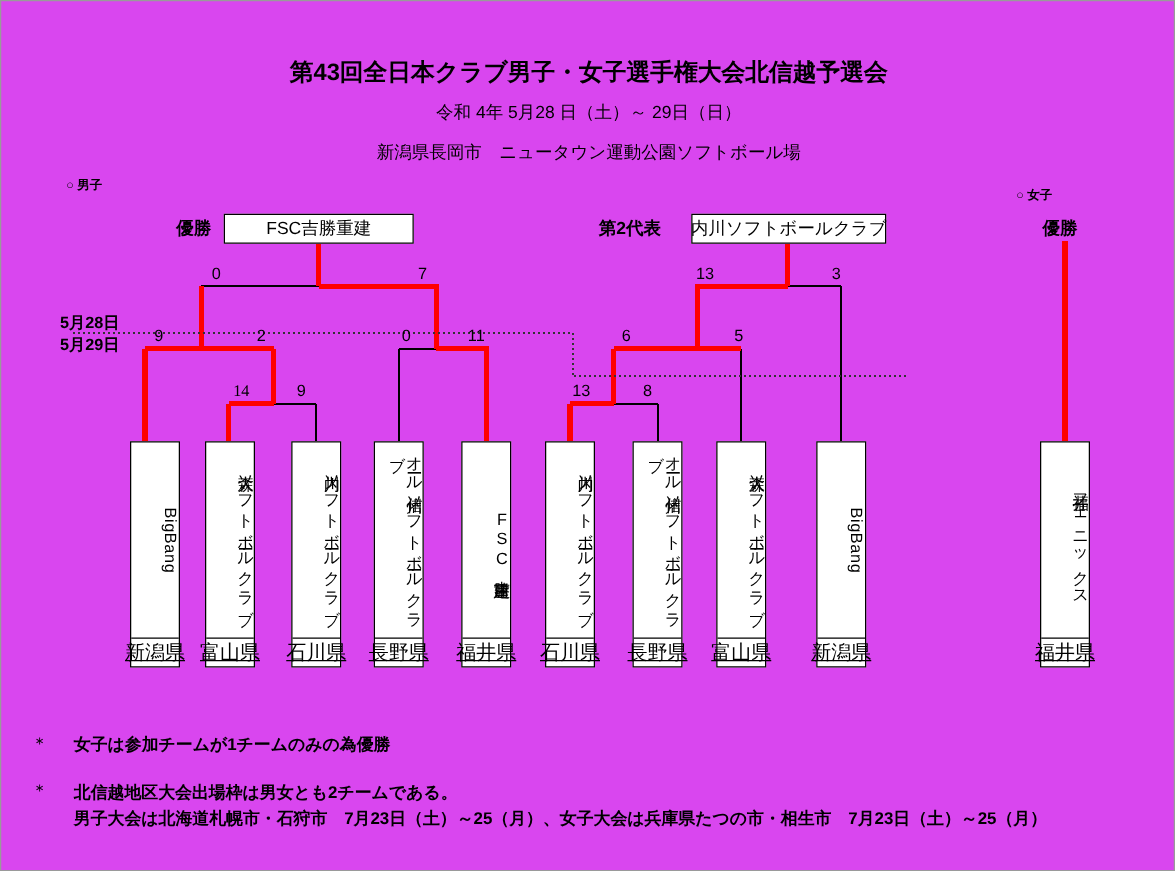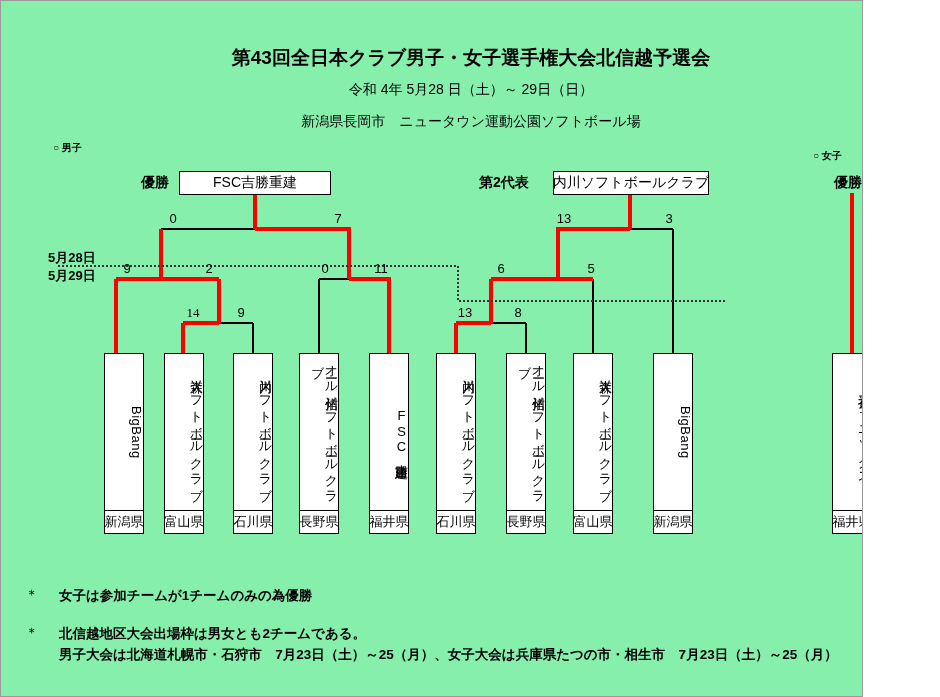--- a/index.html
+++ b/index.html
@@ -2,23 +2,23 @@
 <html><head>
 <meta charset="utf-8">
 <style>
   html, body {
     margin: 0;
     padding: 0;
     background: #ffffff;
   }
   #page {
     position: relative;
-    width: 863px;
+    width: 940px;
     height: 697px;
-    background: #86efac;
+    background: #d946ef;
     border: 1px solid #9a9a9a;
     box-sizing: border-box;
     font-family: "Liberation Sans", "DejaVu Sans", sans-serif;
     color: #000000;
     overflow: hidden;
   }
   #bracket-svg {
     position: absolute;
     left: 0; top: 0;
     width: 940px; height: 697px;
@@ -122,25 +122,26 @@
     word-break: break-all;
     letter-spacing: 0.5px;
   }
   .team-name.latin {
     text-orientation: sideways;
     writing-mode: vertical-rl;
   }
   .team-pref {
     flex: 0 0 22px;
     border-top: 1.4px solid #000;
-    font-size: 13px;
+    font-size: 16px;
     display: flex;
     align-items: center;
     justify-content: center;
     white-space: nowrap;
+    text-decoration: underline;
   }
   
   #team-box-w { top: 352px; }
 
   
   .footnote {
     position: absolute;
     font-size: 13.5px;
     white-space: nowrap;
   }

